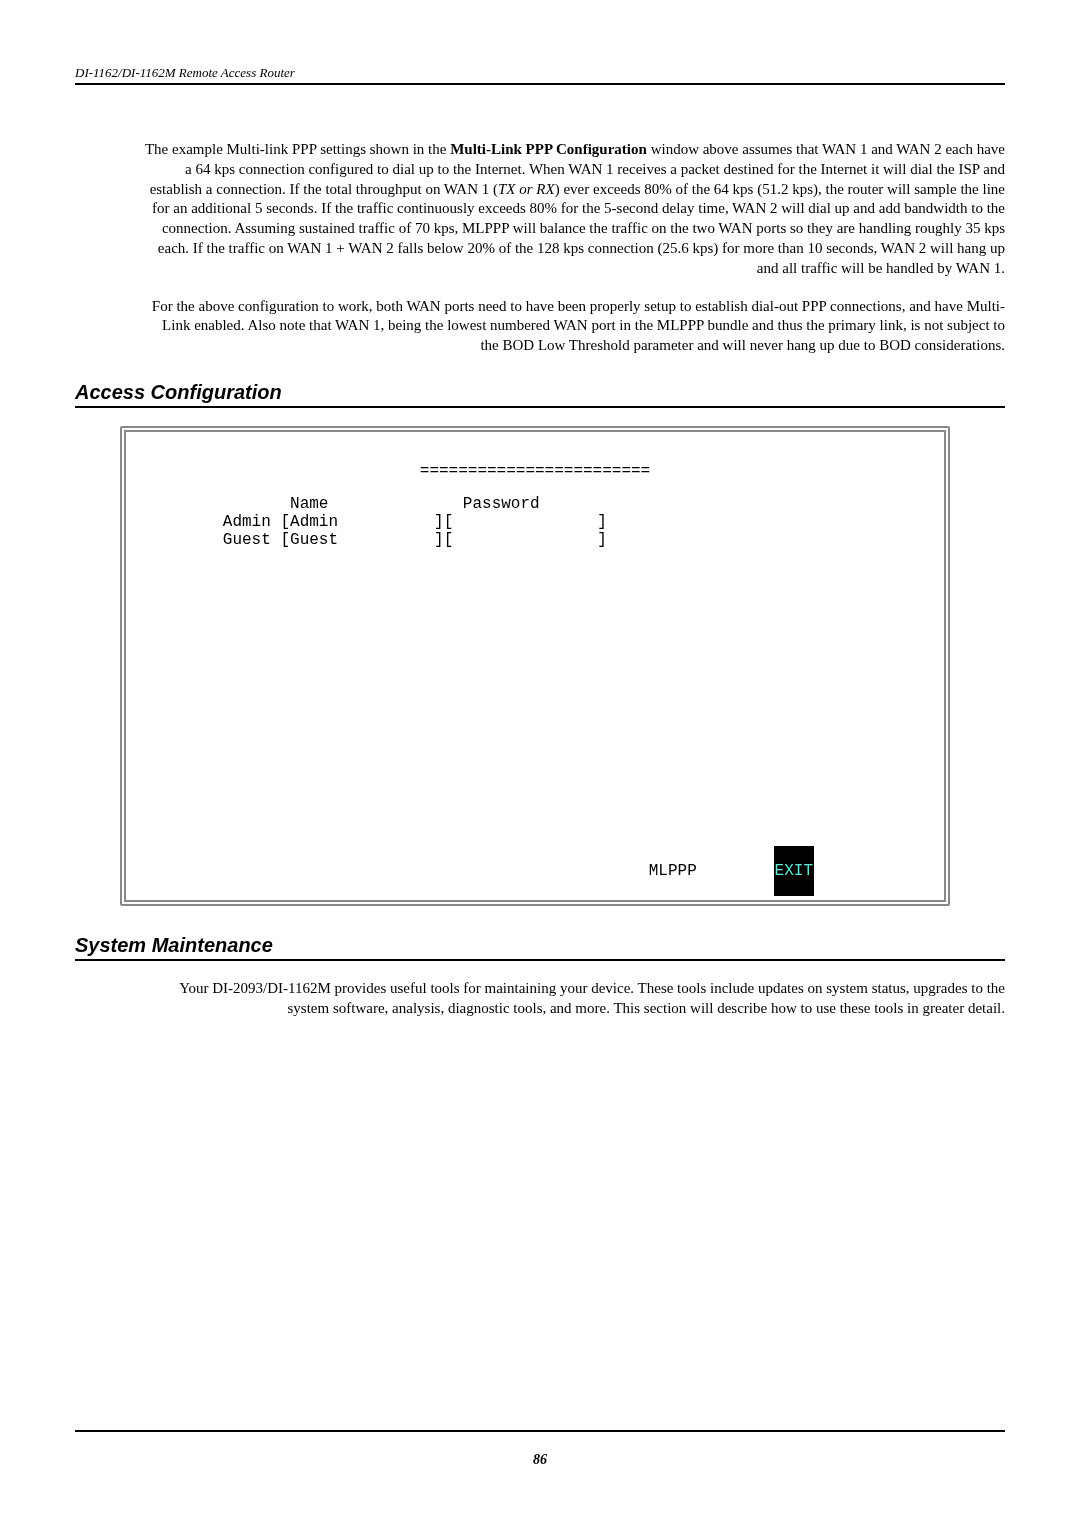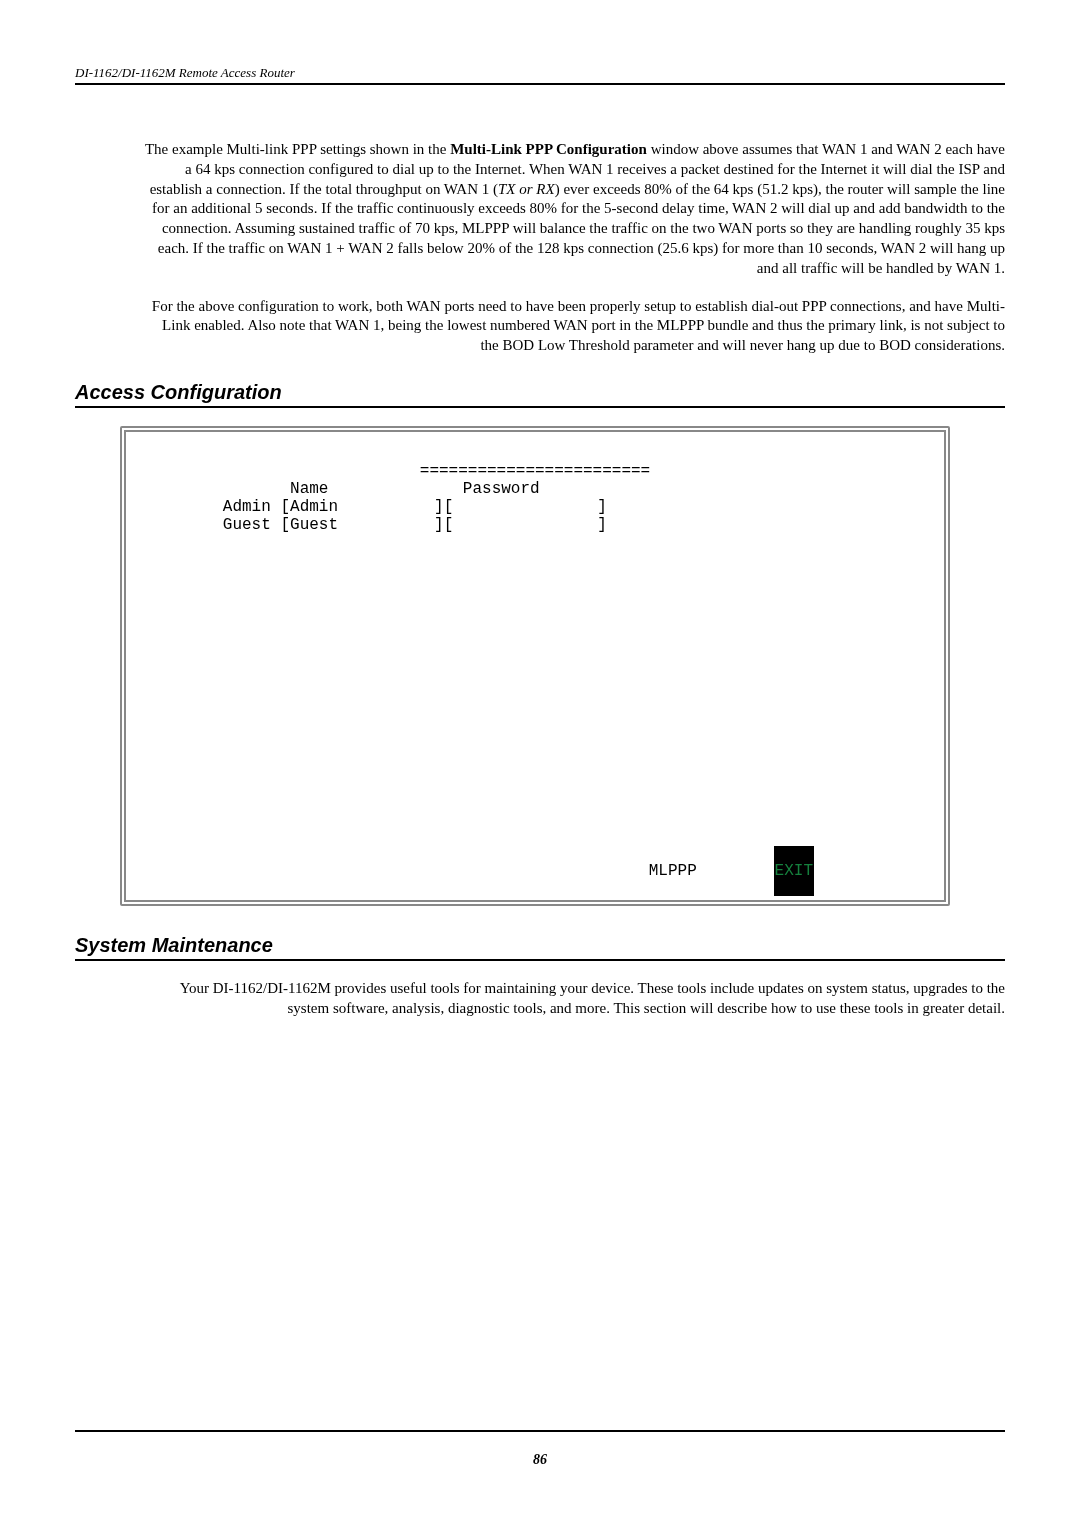--- a/index.html
+++ b/index.html
@@ -78,32 +78,33 @@
     }
     .terminal-inner {
       padding: 30px 20px 0 20px;
     }
     .term-center {
       text-align: center;
       white-space: pre;
     }
     .term-block {
       white-space: pre;
+      margin-top: 15px;
     }
     .term-footer {
       position: absolute;
       bottom: 20px;
       right: 130px;
       white-space: pre;
       font-family: "Courier New", Courier, monospace;
       font-size: 16px;
     }
     .exit-hl {
       background: #000;
-      color: #15803d;
+      color: #5eead4;
       padding: 16px 1px;
     }
 
     .footer {
       position: absolute;
       left: 75px;
       right: 75px;
       bottom: 60px;
     }
     .footer-rule {
@@ -142,21 +143,21 @@
 <span>        Admin [Admin          ][               ]</span>
 <span>        Guest [Guest          ][               ]</span></div>
     </div>
     <div class="term-footer"><span>MLPPP</span>        <span class="exit-hl">EXIT</span></div>
   </div>
 
 
   <div class="section-heading">System Maintenance</div>
   <hr class="heading-rule">
 
-  <div class="body-text">Your DI-1162/DI-1162M provides useful tools for maintaining your device. These tools include updates on system status, upgrades to the system software, analysis, diagnostic tools, and more. This section will describe how to use these tools in greater detail.</div>
+  <div class="body-text">Your DI-2093/DI-1162M provides useful tools for maintaining your device. These tools include updates on system status, upgrades to the system software, analysis, diagnostic tools, and more. This section will describe how to use these tools in greater detail.</div>
 
 
 </div>
 
 <div class="footer">
   <div class="footer-rule">
     <div class="page-number">86</div>
   </div>
 </div>
 

